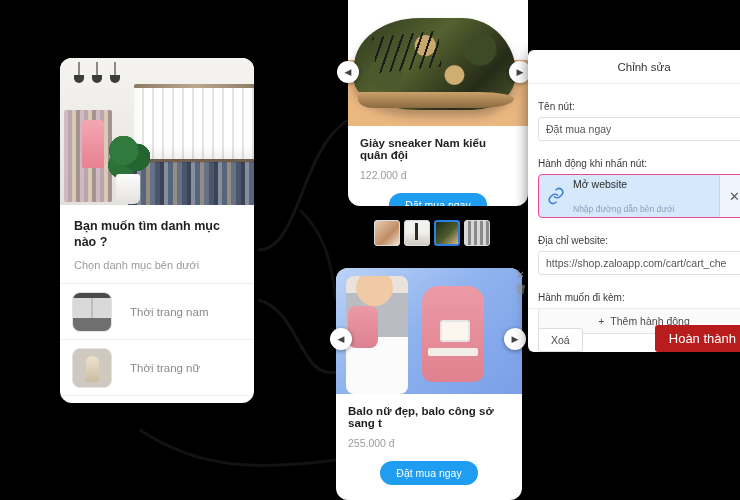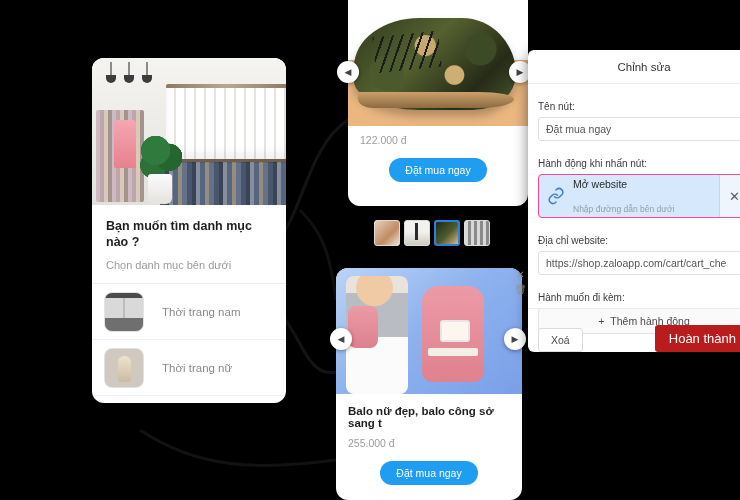--- a/index.html
+++ b/index.html
@@ -14,21 +14,20 @@
   
   .connectors { position: absolute; left:0; top:0; width:740px; height:500px; }
 
   
   .card-left {
     position: absolute; left: 60px; top: 58px;
     width: 194px; height: 345px;
     background: #fff; border-radius: 12px;
     overflow: hidden;
     box-shadow: 0 2px 10px rgba(0,0,0,.45);
-    margin-left: 32px;
   }
   .hero-store {
     width: 100%; height: 147px; position: relative; overflow: hidden;
     background: #efece8;
   }
   
   .store-wall {
     position: absolute; inset: 0;
     background:
       linear-gradient(180deg,#f6f4f1 0%,#eceae6 55%,#e3e1dd 100%);
@@ -356,20 +355,21 @@
       
     </div>
   </div>
 
   <div class="card-shoe">
     <div class="shoe-img">
       <div class="shoe-body"></div>
       <div class="shoe-sole"></div>
       <div class="shoe-laces"></div>
     </div>
+    <div class="prod-title">Giày sneaker Nam kiểu quân đội</div>
     <div class="prod-price">122.000 đ</div>
     <button class="buy-btn">Đặt mua ngay</button>
   </div>
 
   <div class="arrow" style="left:337px; top:61px;">◀</div>
   <div class="arrow" style="left:509px; top:61px;">▶</div>
 
   <div class="thumb-strip">
     <div class="tstrip-item">
         <div class="ti1" style="position:absolute;inset:0"></div>

